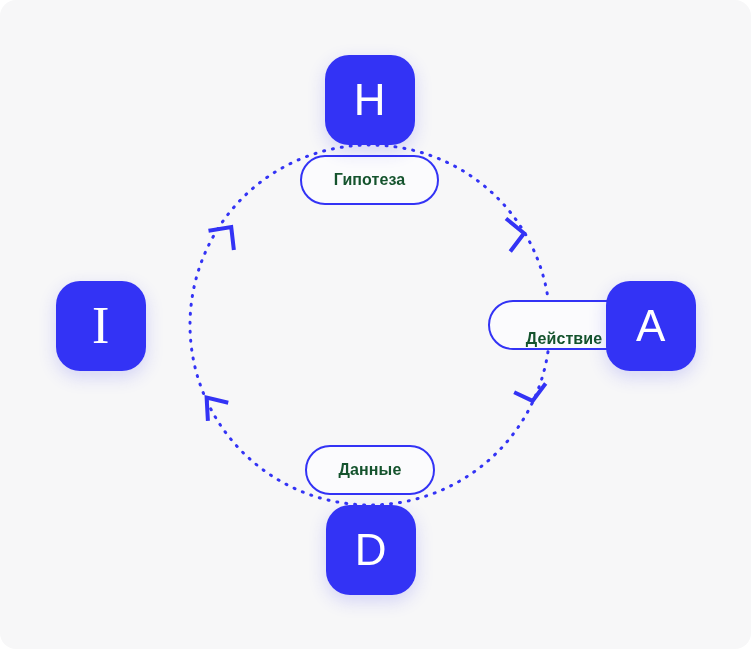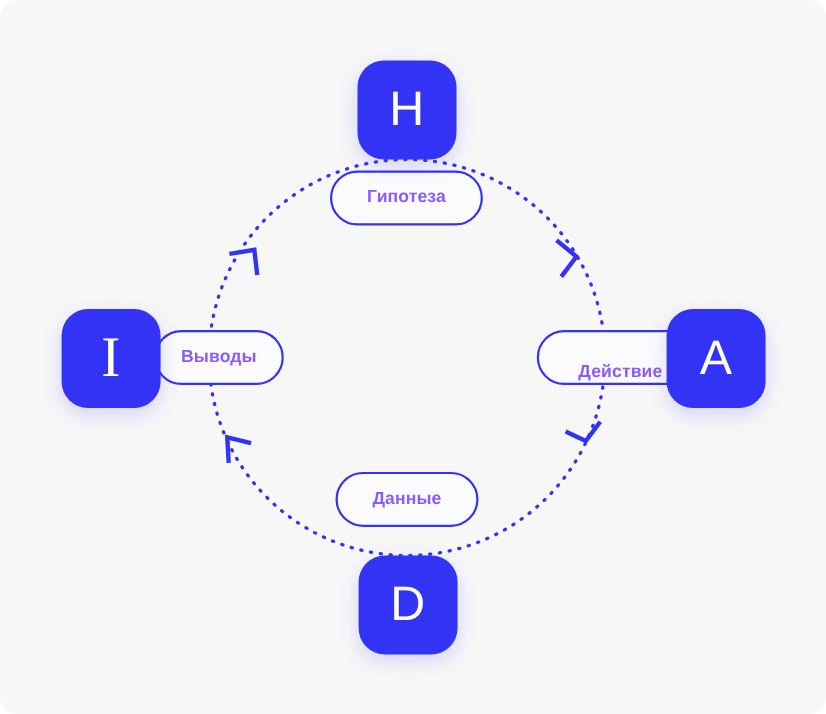--- a/index.html
+++ b/index.html
@@ -67,27 +67,27 @@
     display: flex;
     align-items: center;
     justify-content: center;
     box-sizing: border-box;
     z-index: 20;
     padding: 0 18px;
   }
   .pill-label {
     font-size: 16px;
     font-weight: bold;
-    color: #8b5cf6;
+    color: #14532d;
     white-space: nowrap;
     letter-spacing: 0.1px;
   }
   #pill-hypothesis { left: 300px; top: 155px; width: 139px; }
   #pill-action     { left: 488px; top: 300px; width: 152px; align-items: flex-end; }
-  #pill-data       { left: 305px; top: 429px; width: 130px; text-align: center; }
+  #pill-data       { left: 305px; top: 445px; width: 130px; text-align: center; }
   #pill-conclusions{ left: 140px; top: 300px; width: 118px; }
 </style>
 </head>
 <body>
 
 <div id="canvas">
 
   <svg id="cycle-svg" viewBox="0 0 751 649">
 
     <circle cx="370" cy="325" r="180" fill="none" stroke="#3333f5" stroke-width="3" stroke-linecap="round" stroke-dasharray="1 8"></circle>
@@ -106,23 +106,20 @@
   </div>
 
   <div class="pill" id="pill-action">
     <span class="pill-label">Действие</span>
   </div>
 
   <div class="pill" id="pill-data">
     <span class="pill-label">Данные</span>
   </div>
 
-  <div class="pill" id="pill-conclusions">
-    <span class="pill-label">Выводы</span>
-  </div>
 
   <div class="badge" id="badge-h">
     <span class="badge-letter">H</span>
   </div>
 
   <div class="badge" id="badge-a">
     <span class="badge-letter">A</span>
   </div>
 
   <div class="badge" id="badge-d">

